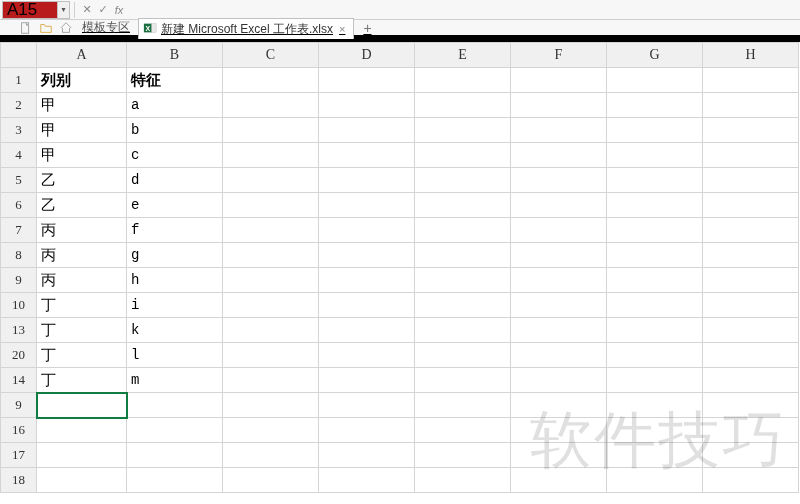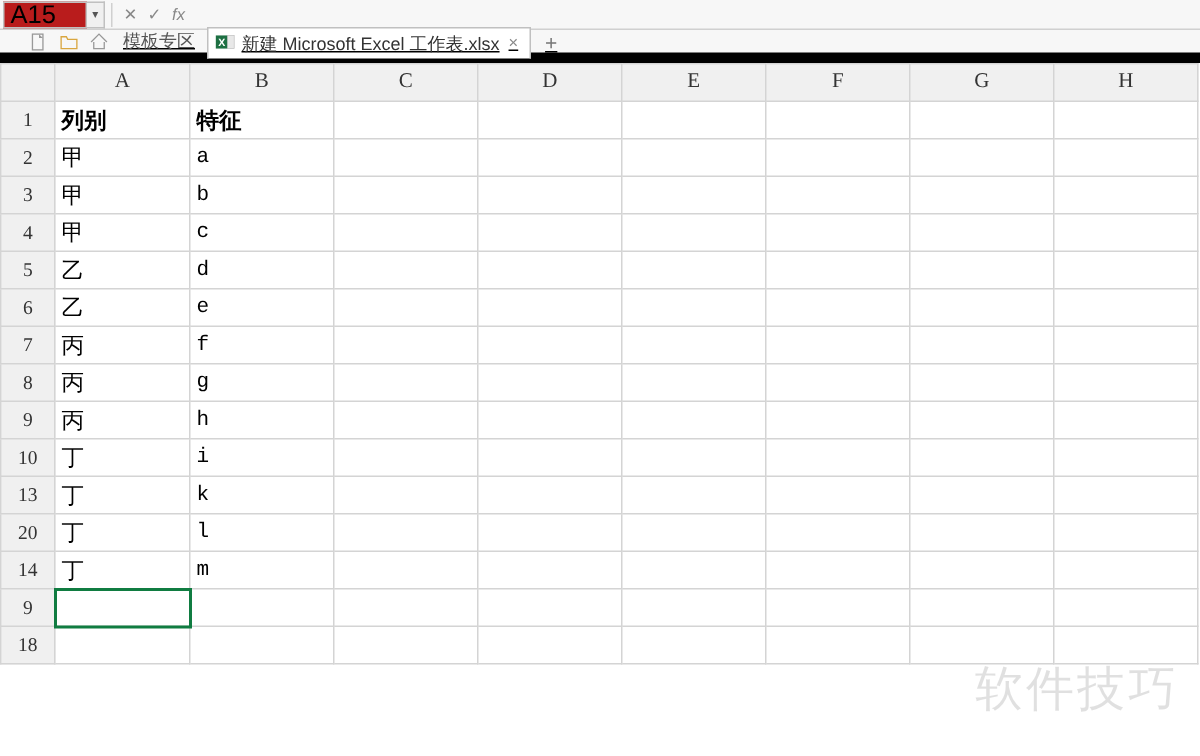--- a/index.html
+++ b/index.html
@@ -135,21 +135,21 @@
   .selcell {
     outline:2px solid #107c41;
     outline-offset:-1px;
     background:#fff;
   }
   
   .watermark {
     position:absolute;
     right:14px;
     bottom:22px;
-    font-size:32px;
+    font-size:62px;
     color:rgba(0,0,0,0.12);
     font-family:"Microsoft YaHei","SimHei",sans-serif;
     pointer-events:none;
     letter-spacing:2px;
   }
   .col-rowhdr { width:36px; }
   .col-a { width:90px; }
   .col-b { width:96px; }
   .col-rest { width:96px; }
 </style>
@@ -377,20 +377,42 @@
         <td class="cell"></td>
         <td class="cell"></td>
           <td class="cell"></td>
           <td class="cell"></td>
           <td class="cell"></td>
           <td class="cell"></td>
           <td class="cell"></td>
       </tr>
 
       <tr>
+        <th class="rowhdr">16</th>
+        <td class="cell"></td>
+          <td class="cell"></td>
+          <td class="cell"></td>
+          <td class="cell"></td>
+          <td class="cell"></td>
+          <td class="cell"></td>
+          <td class="cell"></td>
+          <td class="cell"></td>
+      </tr>
+      <tr>
+        <th class="rowhdr">17</th>
+        <td class="cell"></td>
+          <td class="cell"></td>
+          <td class="cell"></td>
+          <td class="cell"></td>
+          <td class="cell"></td>
+          <td class="cell"></td>
+          <td class="cell"></td>
+          <td class="cell"></td>
+      </tr>
+      <tr>
         <th class="rowhdr">18</th>
         <td class="cell"></td>
           <td class="cell"></td>
           <td class="cell"></td>
           <td class="cell"></td>
           <td class="cell"></td>
           <td class="cell"></td>
           <td class="cell"></td>
           <td class="cell"></td>
       </tr>

